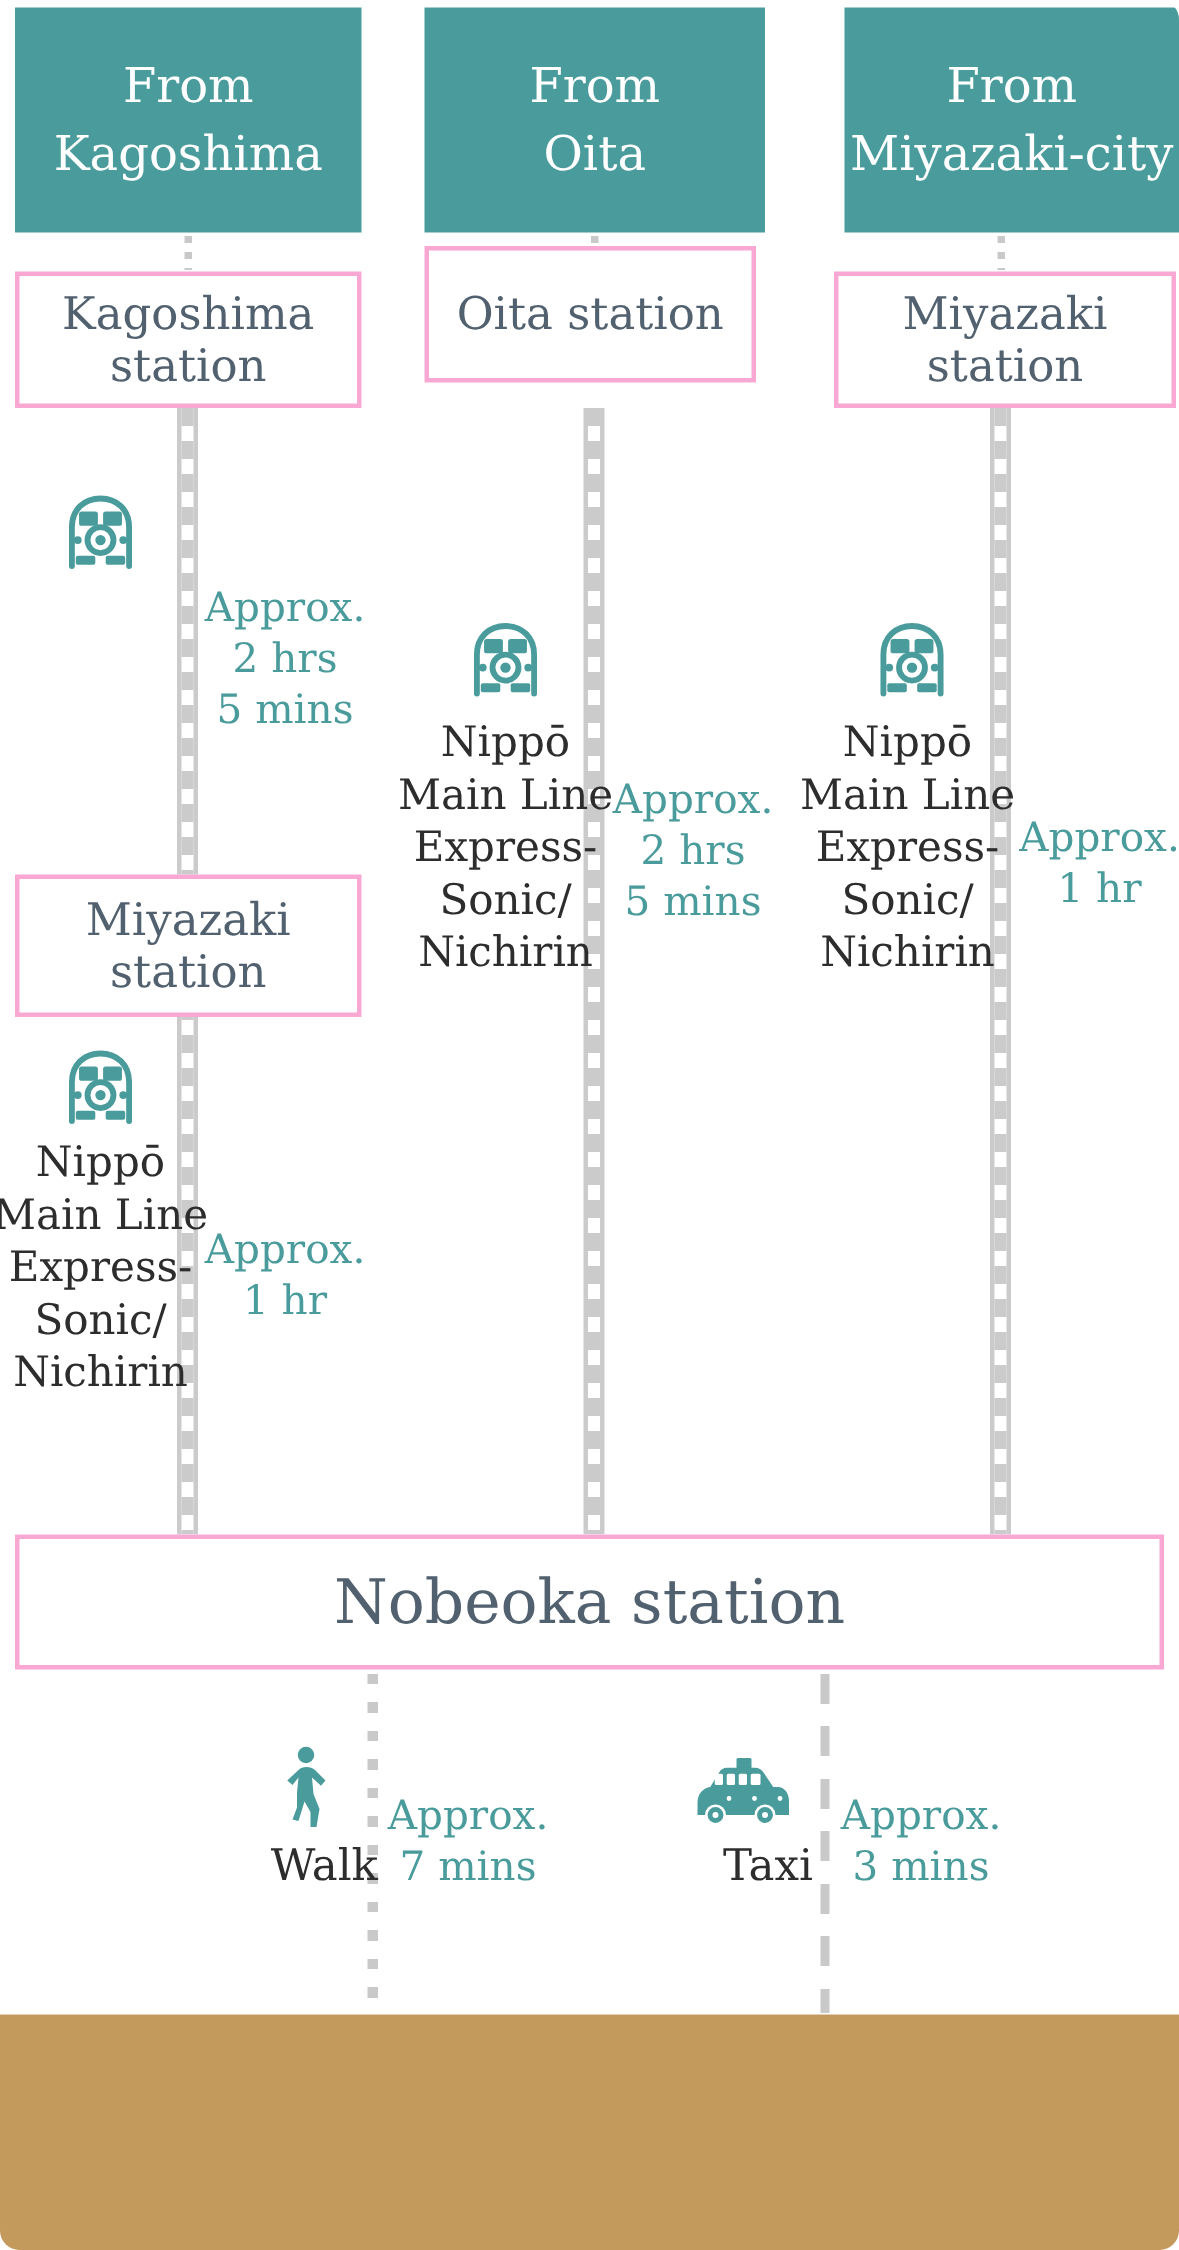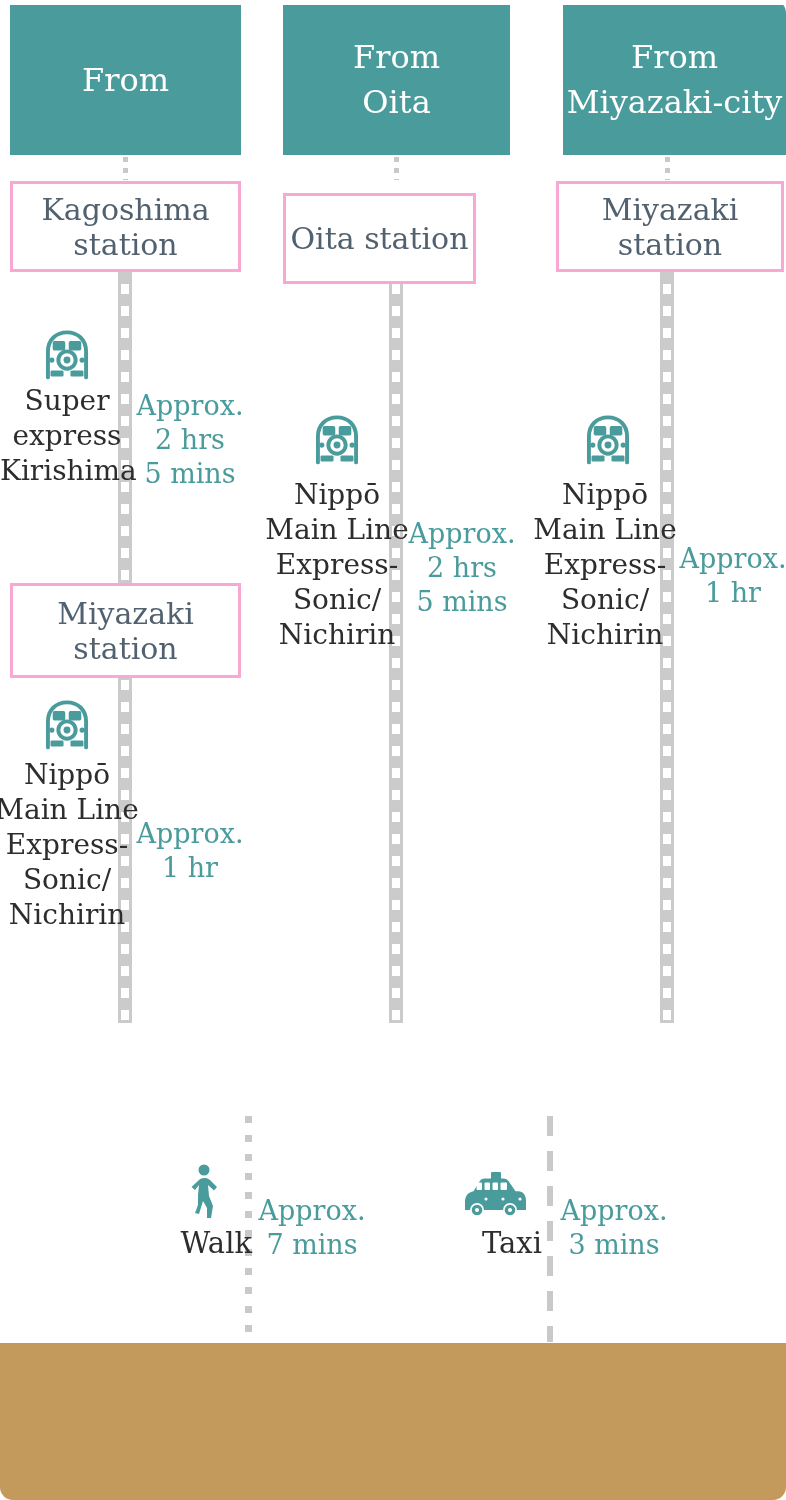--- a/index.html
+++ b/index.html
@@ -57,38 +57,39 @@
     position:absolute;left:0;top:1343px;width:786px;height:157px;background:#C3995C;z-index:2;
   }
 </style>
 </head>
 <body>
 
 <div id="page">
 
   <div class="header-box" style="left:10px;width:231px;">
     <span>From</span>
+    <span>Kagoshima</span>
   </div>
   <div class="header-box" style="left:283px;width:227px;">
     <span>From</span>
     <span>Oita</span>
   </div>
   <div class="header-box" style="left:563px;width:223px;">
     <span>From</span>
     <span>Miyazaki-city</span>
   </div>
 
   <div class="connector-dots" style="left:123px;"></div>
   <div class="connector-dots" style="left:394px;"></div>
   <div class="connector-dots" style="left:665px;"></div>
 
   <div class="station-box" style="left:10px;top:181px;width:231px;height:91px;">
     <span>Kagoshima station</span>
   </div>
-  <div class="station-box" style="left:283px;top:193px;width:193px;height:91px;">
+  <div class="station-box" style="left:283px;top:164px;width:221px;height:91px;">
     <span>Oita station</span>
   </div>
   <div class="station-box" style="left:556px;top:181px;width:228px;height:91px;">
     <span>Miyazaki station</span>
   </div>
 
   <div class="rail" style="left:118px;"></div>
   <div class="rail" style="left:389px;"></div>
   <div class="rail" style="left:660px;"></div>
 
@@ -98,25 +99,20 @@
       <rect x="13.5" y="15" width="14.5" height="11" rx="2"></rect>
       <rect x="32" y="15" width="14.5" height="11" rx="2"></rect>
       <circle cx="30" cy="37" r="10" fill="none" stroke="#4A9B9B" stroke-width="4.5"></circle>
       <circle cx="30" cy="37" r="4"></circle>
       <circle cx="12.5" cy="37" r="3"></circle>
       <circle cx="47.5" cy="37" r="3"></circle>
       <rect x="11" y="49" width="15" height="7" rx="1.5"></rect>
       <rect x="34" y="49" width="15" height="7" rx="1.5"></rect>
     </g>
   </svg>
-  <div class="train-label" style="left:0px;top:383px;width:134px;">
-    <div>Super</div>
-    <div>express</div>
-    <div>Kirishima</div>
-  </div>
   <div class="duration" style="left:128px;top:389px;width:124px;">
     <div>Approx.</div>
     <div>2 hrs</div>
     <div>5 mins</div>
   </div>
 
   <div class="station-box" style="left:10px;top:583px;width:231px;height:95px;">
     <span>Miyazaki station</span>
   </div>
 
@@ -189,20 +185,23 @@
     <div>Main Line</div>
     <div>Express-</div>
     <div>Sonic/</div>
     <div>Nichirin</div>
   </div>
   <div class="duration" style="left:673px;top:542px;width:120px;">
     <div>Approx.</div>
     <div>1 hr</div>
   </div>
 
+  <div class="station-box" style="left:10px;top:1023px;width:766px;height:90px;font-size:41px;">
+    <span>Nobeoka station</span>
+  </div>
 
   <div class="dot-line" style="left:245px;"></div>
   <div class="dash-line" style="left:547px;"></div>
 
   <svg class="icon" style="left:181px;top:1163px;" width="44" height="56" viewBox="0 0 40 56">
     <g fill="#4A9B9B">
       <circle cx="21" cy="7" r="5.5"></circle>
       <path d="M16 17 C18 14.5 24 14 27 17 L34 24 L31 27.5 L25 22 L26 33 L30 43 L28 55 L24 55 L24 45 L20 38 L16 51 L12 50 L15 42 L15 32 L16 22 L12 27 L8.5 24 Z"></path>
     </g>
   </svg>

